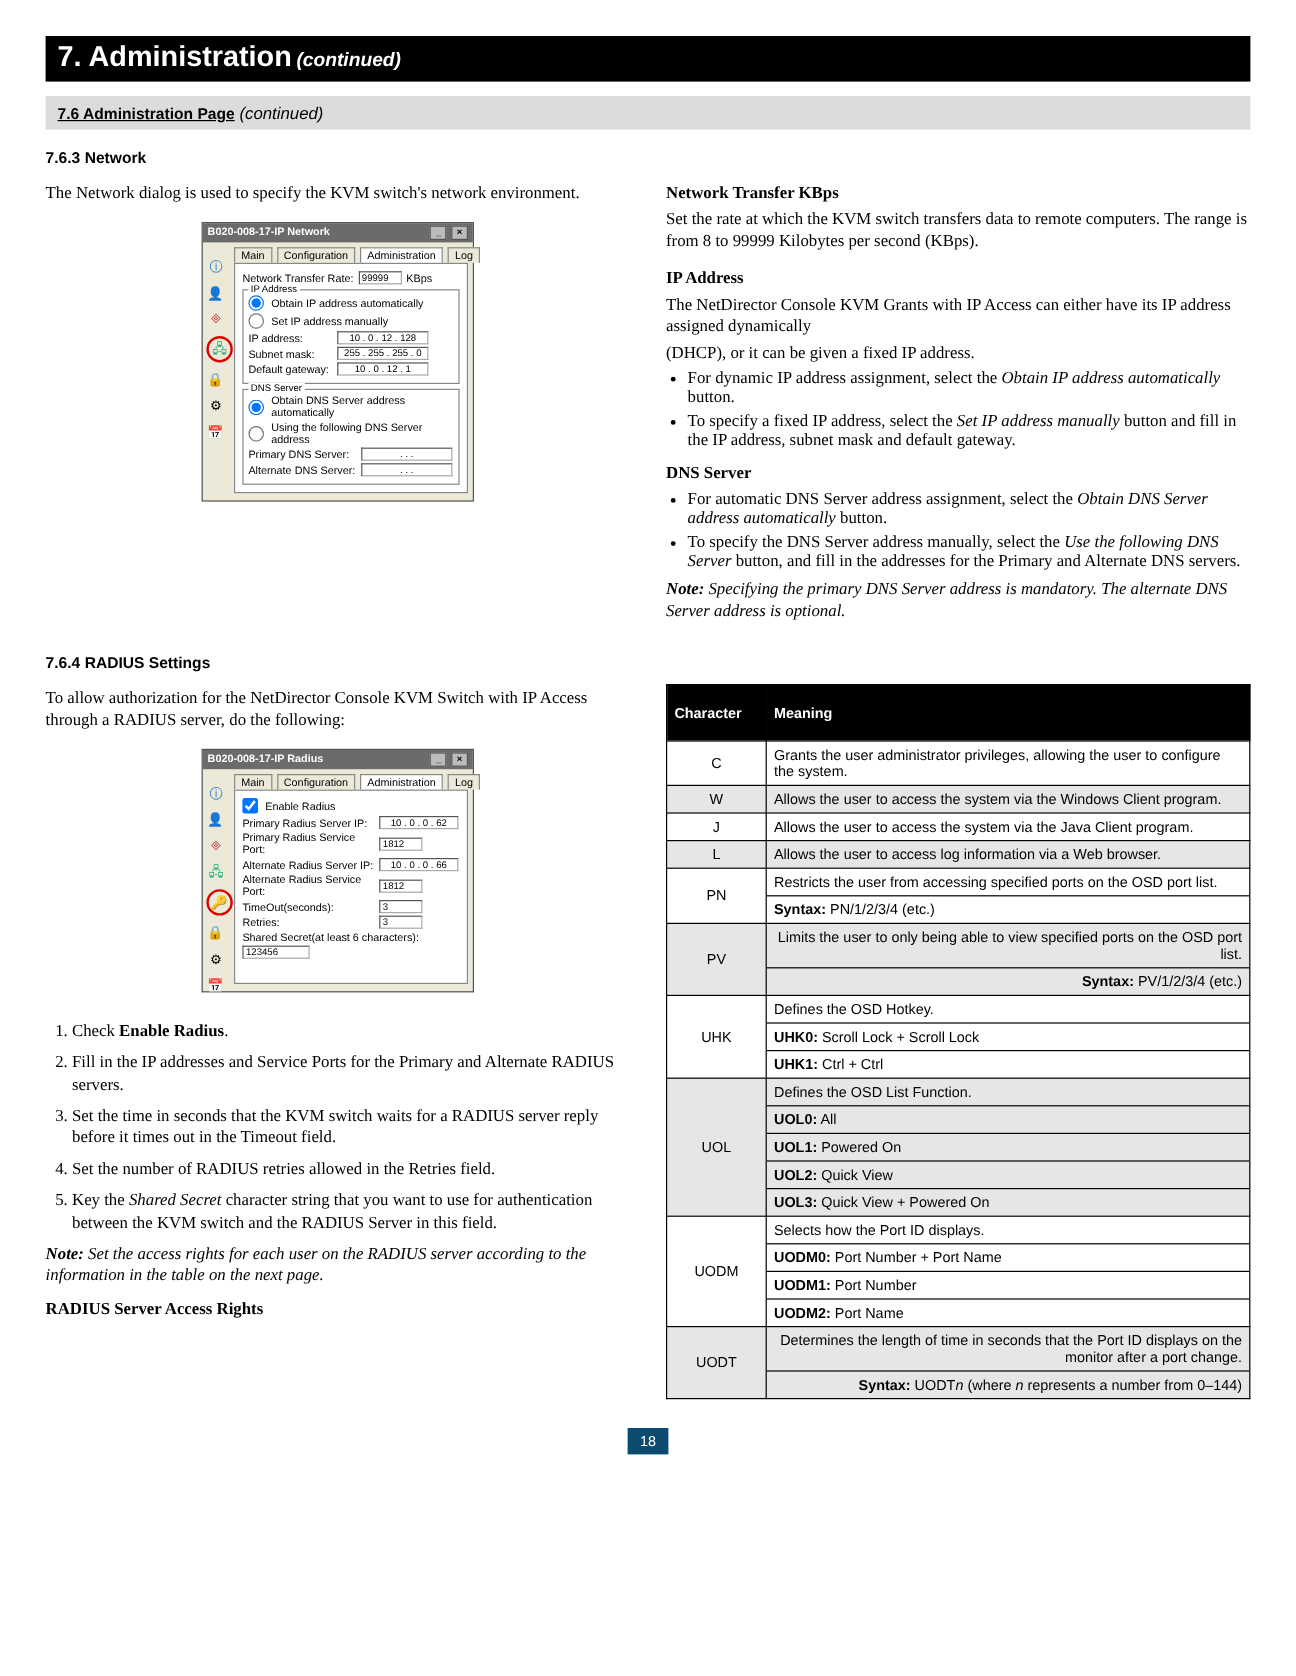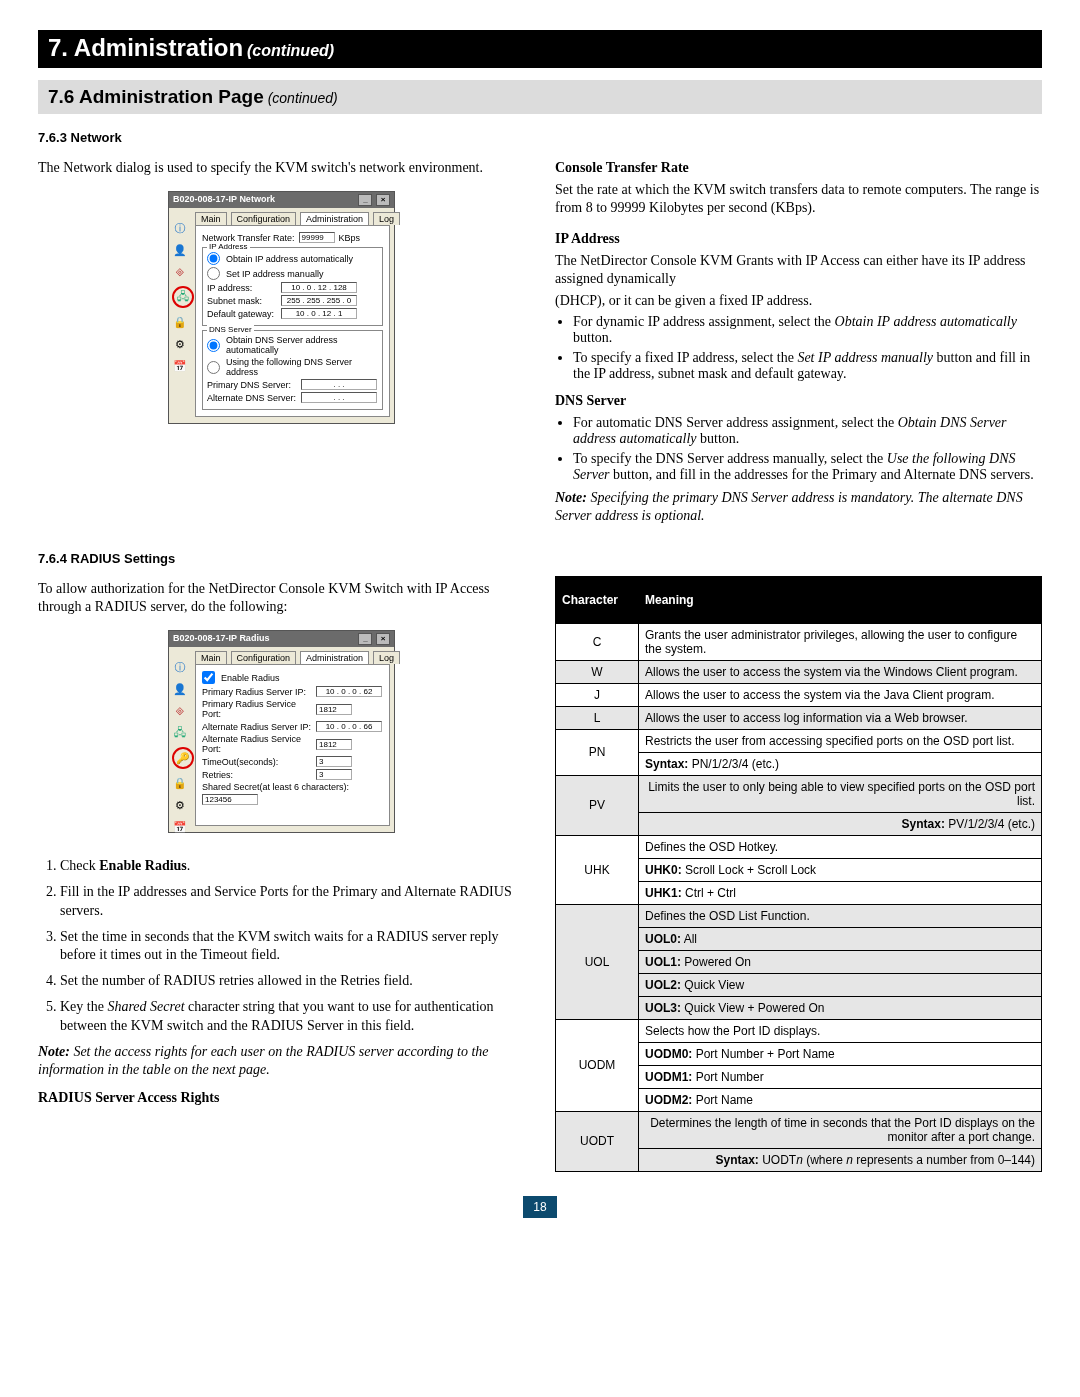--- a/index.html
+++ b/index.html
@@ -27,21 +27,22 @@
     font-weight: bold;
   }
   .section-bar {
     background: #dcdcdc;
     padding: 6px 10px;
     margin-top: 12px;
     font-family: Arial, Helvetica, sans-serif;
     font-weight: bold;
   }
   .section-bar .sect {
-    font-size: 19px;
+    font-size: 13px;
+    text-decoration: underline;
   }
   .section-bar .cont {
     font-style: italic;
     font-weight: normal;
   }
   .subhead {
     font-family: Arial, Helvetica, sans-serif;
     font-weight: bold;
     font-size: 13px;
     margin: 16px 0 10px 0;
@@ -326,21 +327,21 @@
           <div class="row">
               <label style="width:90px;">Alternate DNS Server:</label>
               <span class="ipbox"> . . . </span>
             </div>
         </div>
       </div>
     </div>
   </div>
 
   <div class="col">
-    <p class="bold">Console Transfer Rate</p>
+    <p class="bold">Network Transfer KBps</p>
     <p>Set the rate at which the KVM switch transfers data to remote computers. The range is from 8 to 99999 Kilobytes per second (KBps).</p>
 
     <p class="bold" style="margin-top:12px;">IP Address</p>
     <p>The NetDirector Console KVM Grants with IP Access can either have its IP address assigned dynamically</p>
     <p>(DHCP), or it can be given a fixed IP address.</p>
     <ul class="bullets">
       <li><span>For dynamic IP address assignment, select the </span><span class="ital">Obtain IP address automatically</span><span> button.</span></li>
       <li><span>To specify a fixed IP address, select the </span><span class="ital">Set IP address manually</span><span> button and fill in the IP address, subnet mask and default gateway.</span></li>
     </ul>
 

